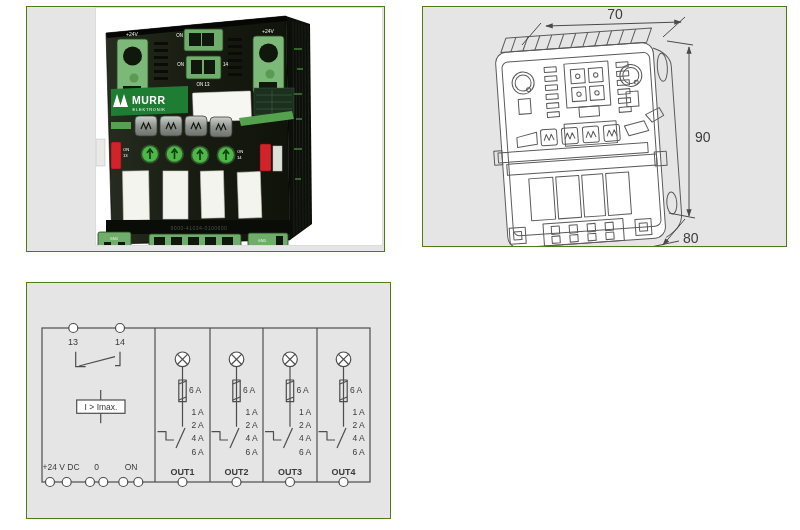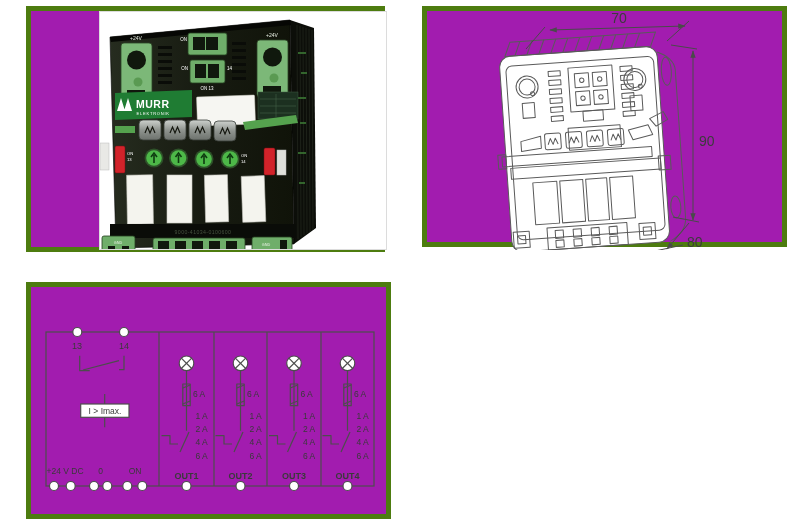--- a/index.html
+++ b/index.html
@@ -1,18 +1,18 @@
 <!DOCTYPE html>
 <html><head>
 <meta charset="utf-8">
 <style>
   html,body{margin:0;padding:0;background:#fff;}
   .canvas{position:relative;width:800px;height:530px;background:#fff;overflow:hidden;
           font-family:"Liberation Sans",sans-serif;}
-  .panel{position:absolute;background:#a21caf;border:5px solid #4d7c0f;box-sizing:border-box;}
+  .panel{position:absolute;background:#e5e5e5;border:1px solid #4d7c0f;box-sizing:border-box;}
   #panel-photo{left:26px;top:6px;width:359px;height:246px;}
   #panel-drawing{left:422px;top:6px;width:365px;height:241px;}
   #panel-schematic{left:26px;top:282px;width:365px;height:237px;}
   .photo-frame{position:absolute;left:68px;top:0px;width:288px;height:239px;
                border:1px solid #dcdcdc;background:#fff;box-sizing:border-box;}
   svg{display:block;}
   text{font-family:"Liberation Sans",sans-serif;}
 </style>
 </head>
 <body>

